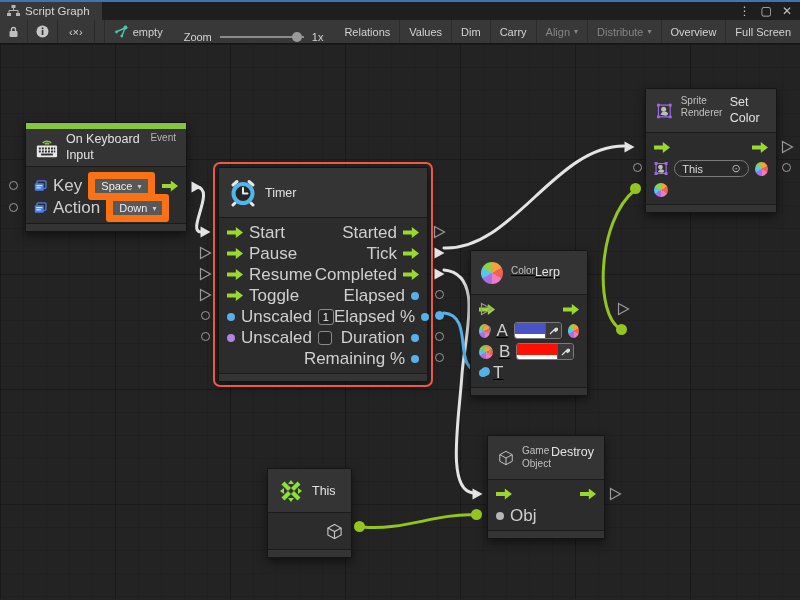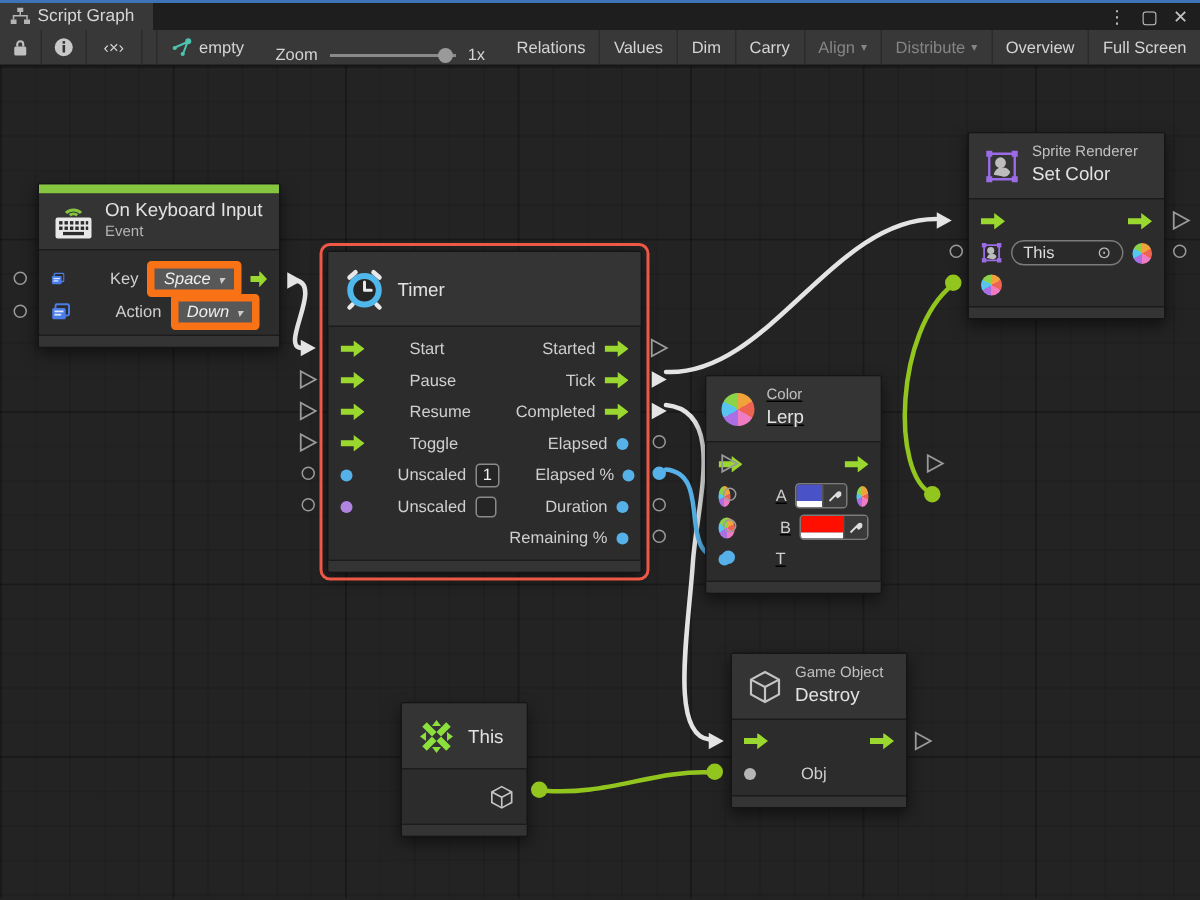--- a/index.html
+++ b/index.html
@@ -45,44 +45,44 @@
   .w-blue  { stroke:#56b1e8; }
   .w-green { stroke:#93c51f; }
 
   
   .node { position:absolute; z-index:2; background:#2c2c2c; border:1px solid #151515;
           border-radius:2px; box-shadow:0 4px 10px rgba(0,0,0,.5); }
   .node.selected { outline:2px solid #ee5847; outline-offset:3px; }
   .greenbar { height:6px; background:#86c540; }
   .nhead { background:#343434; border-bottom:1px solid #1b1b1b; display:flex;
            align-items:center; gap:8px; padding:0 10px; }
-  .nhead .tcol { display:flex; flex-direction:column; justify-content:center; line-height:1.25; }
+  .nhead .tcol { display:flex; flex-direction:row; justify-content:center; line-height:1.25; }
   .ntitle { color:#e2e2e2; font-size:12.5px; }
   .nsub   { color:#b5b5b5; font-size:10px; }
   .ncat   { color:#c0c0c0; font-size:10px; }
   .nbody { padding:4px 0; }
   .nfoot { height:8px; background:#343434; border-top:1px solid #1b1b1b; }
 
   .prow { display:flex; align-items:center; gap:6px; height:21px; padding:0 8px; }
   .trow { display:flex; align-items:center; justify-content:space-between; height:21px; padding:0 8px; }
   .pgrp { display:flex; align-items:center; gap:6px; }
-  .plabel { font-size:11px; color:#cfcfcf; white-space:nowrap;margin-left:24px; }
+  .plabel { font-size:17px; color:#cfcfcf; white-space:nowrap; }
 
   .flowarrow { width:16px; height:11px; background:#9bd82f;
     clip-path:polygon(0 32%,55% 32%,55% 0,100% 50%,55% 100%,55% 68%,0 68%); }
   .dot { width:8px; height:8px; border-radius:50%; }
   .dot.blue { background:#56b1e8; } .dot.purple { background:#b084e0; }
   .dot.gray { background:#b5b5b5; }
 
   .wheel { width:14px; height:14px; border-radius:50%;
     background:conic-gradient(from 0deg,#f0a33b 0 60deg,#ef6352 0 120deg,#ef7bc2 0 180deg,
                #a96fe3 0 240deg,#58c5f0 0 300deg,#8bd44a 0 360deg); }
 
-  .dd { display:flex; align-items:center; gap:5px; background:#585858; border:5px solid #f97316;
-        border-radius:3px; padding:1px 6px; color:#eee; font-size:11px;font-style:italic; }
+  .dd { display:flex; align-items:center; gap:5px; background:#585858; border:7px solid #f97316;
+        border-radius:3px; padding:1px 6px; color:#eee; font-size:11px; }
   .dd .caret { font-size:8px; color:#ccc; }
   .numfield { min-width:16px; height:16px; background:#252525; border:1px solid #8a8a8a;
               border-radius:3px; color:#eee; font-size:11px; text-align:center; line-height:14px; padding:0 2px; }
   .chk { width:14px; height:14px; background:#252525; border:1px solid #8a8a8a; border-radius:3px; }
   .objfield { display:flex; align-items:center; justify-content:space-between; width:78px;
               background:#2a2a2a; border:1px solid #7a7a7a; border-radius:9px; padding:1px 7px;
               color:#ddd; font-size:11px; }
   .objfield .target { color:#bbb; font-size:11px; }
   .colorfield { display:flex; width:58px; height:17px; border:1px solid #7a7a7a; border-radius:3px;
                 overflow:hidden; background:#333; }

